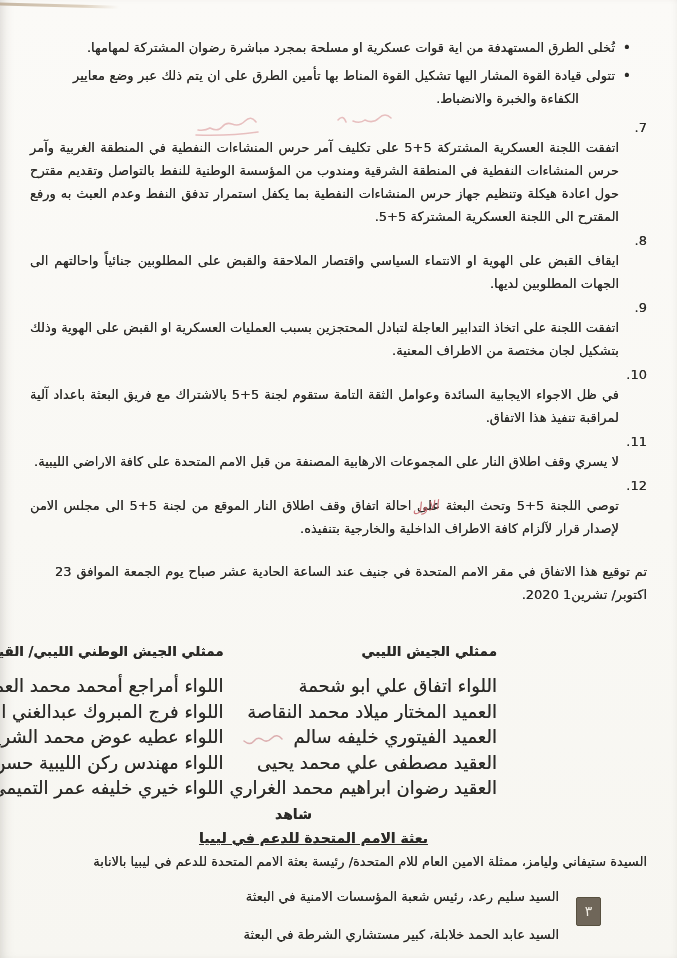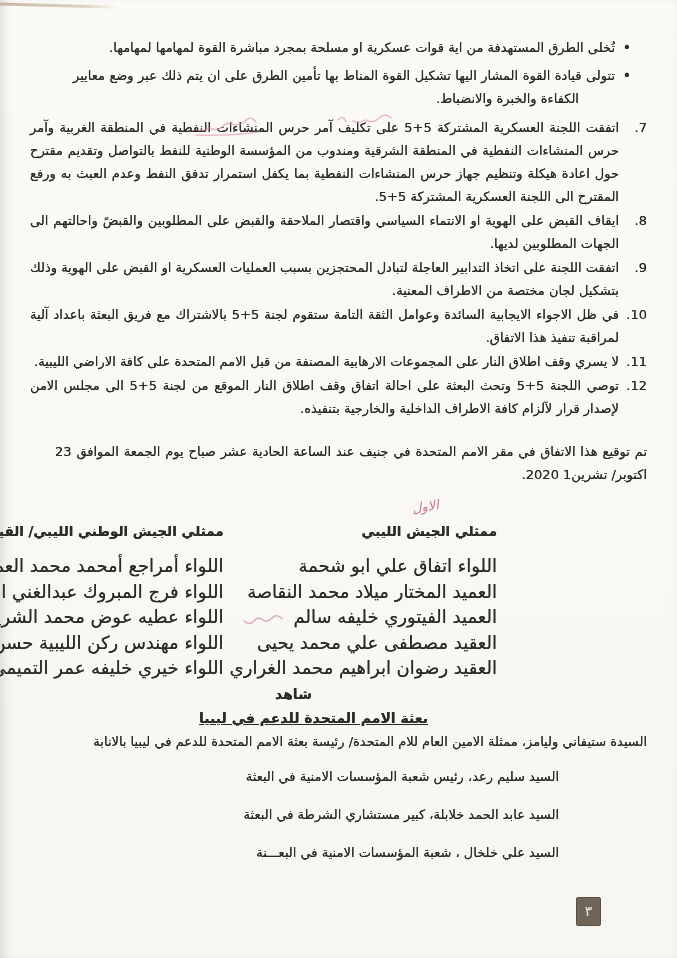--- a/index.html
+++ b/index.html
@@ -27,21 +27,21 @@
     background:linear-gradient(90deg,#b9a68e,#d6c7b2 70%,rgba(214,199,178,0));
     transform:rotate(1.6deg);opacity:.8;
   }
   ul.bullets{list-style:none;margin:0 14px 0 0;padding:0;width:560px;}
   ul.bullets li{position:relative;padding-right:18px;margin-bottom:5px;}
   ul.bullets li .dot{position:absolute;right:2px;top:0;font-size:14px;}
   ul.bullets li .btxt{display:block;padding-right:36px;text-indent:-36px;text-align:justify;}
   ol.numbered{list-style:none;margin:6px 0 0 0;padding:0;}
   ol.numbered li{display:flex;align-items:flex-start;margin-bottom:1px;}
   ol.numbered .num{flex:0 0 26px;white-space:nowrap;}
-  ol.numbered .ntext{flex:1;text-align:justify;padding-right:2px;}
+  ol.numbered .ntext{flex:1;text-align:justify;padding-right:2px;margin-top:20px;}
   .closing{width:592px;margin:20px 0 0 0;text-align:justify;}
   .sigs{display:flex;margin:34px 0 0 0;}
   .sig-col{text-align:right;}
   .sig-col.col-a{flex:0 0 196px;margin-right:150px;}
   .sig-col.col-b{flex:0 0 256px;margin-right:6px;}
   .sig-header{font-weight:bold;font-size:13.5px;margin-bottom:10px;white-space:nowrap;}
   .sig-col .name{line-height:25.5px;white-space:nowrap;font-size:18px;}
   .center-head{ text-align:center;font-weight:bold;}
   .witness-title{margin-top:2px;transform:translateX(-45px);font-size:14px;}
   .witness-org{margin-top:1px;transform:translateX(-25px);font-size:14px;text-decoration:underline;}
@@ -66,21 +66,21 @@
 </head>
 <body>
 
 <div class="page">
 
   <div class="edge-line"></div>
 
   <ul class="bullets">
     <li>
       <span class="dot">•</span>
-      <span class="btxt">تُخلى الطرق المستهدفة من اية قوات عسكرية او مسلحة بمجرد مباشرة القوة لمهامها لمهامها.</span>
+      <span class="btxt">تُخلى الطرق المستهدفة من اية قوات عسكرية او مسلحة بمجرد مباشرة رضوان المشتركة لمهامها.</span>
     </li>
     <li>
       <span class="dot">•</span>
       <span class="btxt">تتولى قيادة القوة المشار اليها تشكيل القوة المناط بها تأمين الطرق على ان يتم ذلك عبر وضع معايير الكفاءة والخبرة والانضباط.</span>
     </li>
   </ul>
 
   <svg class="annot-top-svg" width="215" height="34" viewBox="0 0 215 34">
     <g fill="none" stroke="#d88f92" stroke-width="1.6" opacity="0.55" stroke-linecap="round">
       <path d="M205 10 q-6 -6 -12 0 t-14 2 q-5 4 -12 1"></path>
@@ -90,21 +90,21 @@
     </g>
   </svg>
 
   <ol class="numbered">
     <li>
       <span class="num">7.</span>
       <div class="ntext">اتفقت اللجنة العسكرية المشتركة 5+5 على تكليف آمر حرس المنشاءات النفطية في المنطقة الغربية وآمر حرس المنشاءات النفطية في المنطقة الشرقية ومندوب من المؤسسة الوطنية للنفط بالتواصل وتقديم مقترح حول اعادة هيكلة وتنظيم جهاز حرس المنشاءات النفطية بما يكفل استمرار تدفق النفط وعدم العبث به ورفع المقترح الى اللجنة العسكرية المشتركة 5+5.</div>
     </li>
     <li>
       <span class="num">8.</span>
-      <div class="ntext">ايقاف القبض على الهوية او الانتماء السياسي واقتصار الملاحقة والقبض على المطلوبين والقبضً واحالتهم الى الجهات المطلوبين لديها.</div>
+      <div class="ntext">ايقاف القبض على الهوية او الانتماء السياسي واقتصار الملاحقة والقبض على المطلوبين جنائياً واحالتهم الى الجهات المطلوبين لديها.</div>
     </li>
     <li>
       <span class="num">9.</span>
       <div class="ntext">اتفقت اللجنة على اتخاذ التدابير العاجلة لتبادل المحتجزين بسبب العمليات العسكرية او القبض على الهوية وذلك بتشكيل لجان مختصة من الاطراف المعنية.</div>
     </li>
     <li>
       <span class="num">10.</span>
       <div class="ntext">في ظل الاجواء الايجابية السائدة وعوامل الثقة التامة ستقوم لجنة 5+5 بالاشتراك مع فريق البعثة باعداد آلية لمراقبة تنفيذ هذا الاتفاق.</div>
     </li>
     <li>

